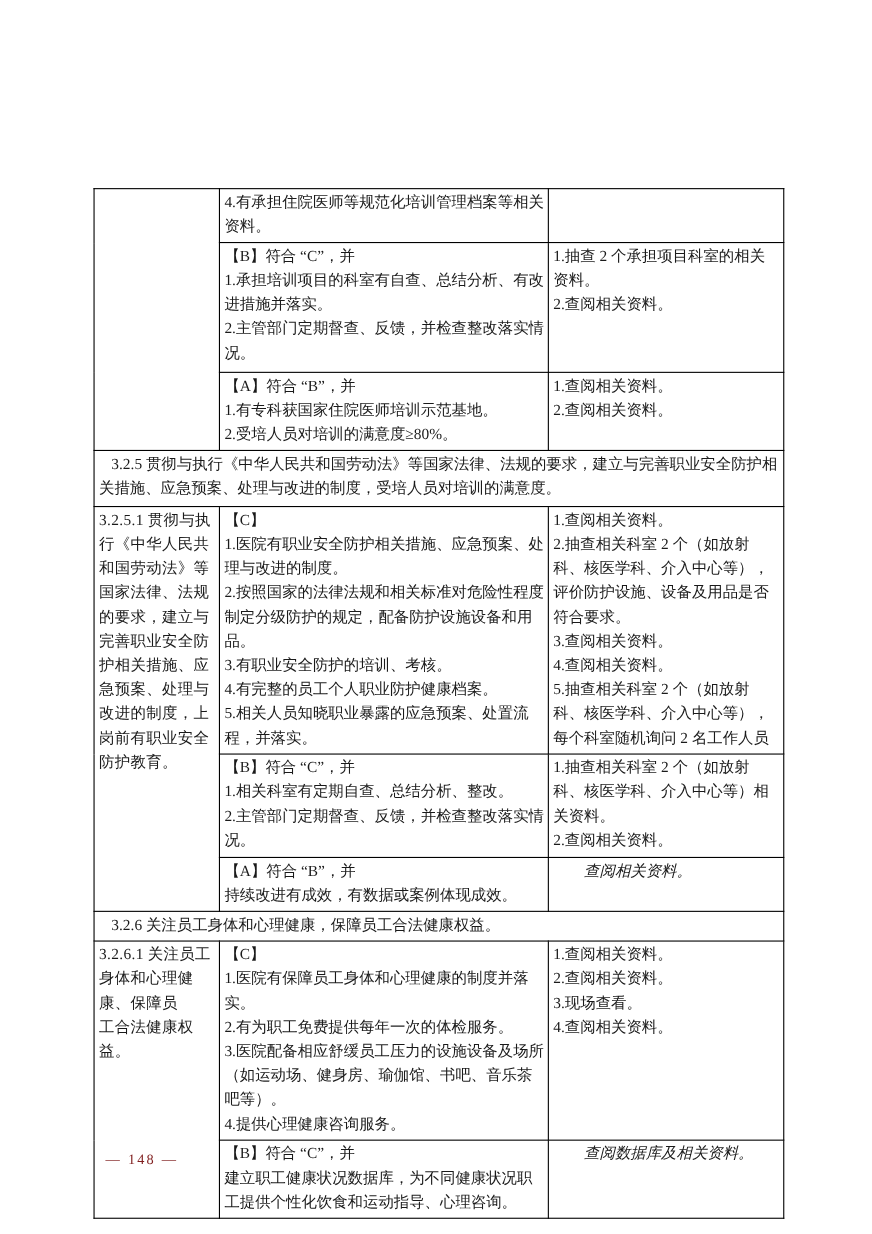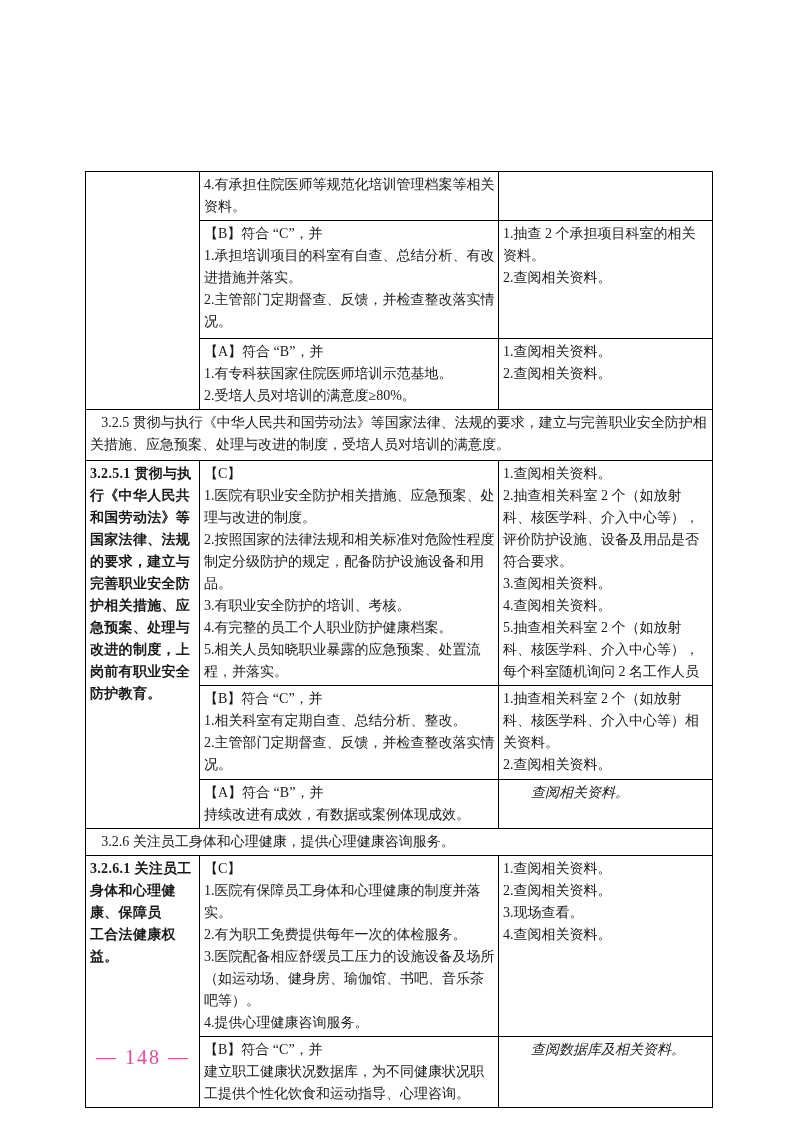--- a/index.html
+++ b/index.html
@@ -36,29 +36,28 @@
   td.section-cell {
     text-indent: 0.8em;
     padding-left: 4px;
   }
   td.indent {
     text-indent: 2em;
     font-style: italic;
   }
   td.left-col {
     letter-spacing: 0.3px;
-    font-weight: bold;
   }
   .page-number {
     position: absolute;
     left: 96px;
     top: 998px;
-    font-size: 20px;
+    font-size: 13px;
     letter-spacing: 2px;
-    color: #ec4899;
+    color: #7f1d1d;
   }
 </style>
 </head>
 <body>
 
 <div class="page">
 
   <table class="doc-table">
     <colgroup>
       <col style="width:114px">
@@ -112,21 +111,21 @@
         <td>1.抽查相关科室 2 个（如放射科、核医学科、介入中心等）相关资料。
 2.查阅相关资料。</td>
       </tr>
       <tr style="height:43px">
         <td>【A】符合 “B”，并
 持续改进有成效，有数据或案例体现成效。</td>
         <td class="indent">查阅相关资料。</td>
       </tr>
 
       <tr style="height:23px">
-        <td class="section-cell" colspan="3">3.2.6 关注员工身体和心理健康，提供心理健康咨询服务。</td>
+        <td class="section-cell" colspan="3">3.2.6 关注员工身体和心理健康，保障员工合法健康权益。</td>
       </tr>
 
       <tr style="height:149px">
         <td class="left-col" rowspan="2">3.2.6.1 关注员工身体和心理健康、保障员
 工合法健康权益。</td>
         <td>【C】
 1.医院有保障员工身体和心理健康的制度并落实。
 2.有为职工免费提供每年一次的体检服务。
 3.医院配备相应舒缓员工压力的设施设备及场所（如运动场、健身房、瑜伽馆、书吧、音乐茶吧等）。
 4.提供心理健康咨询服务。</td>

